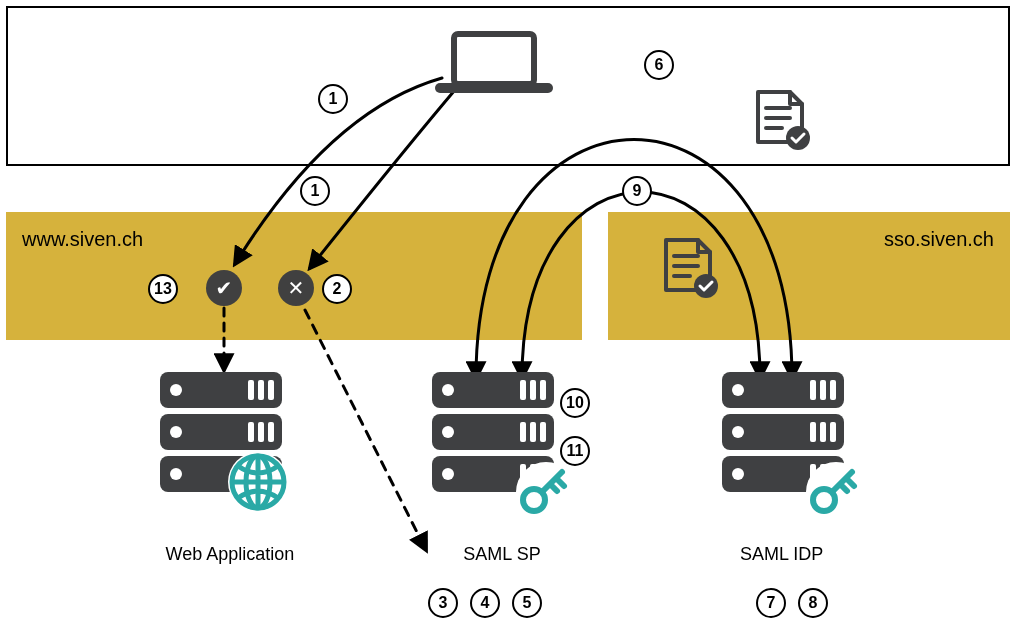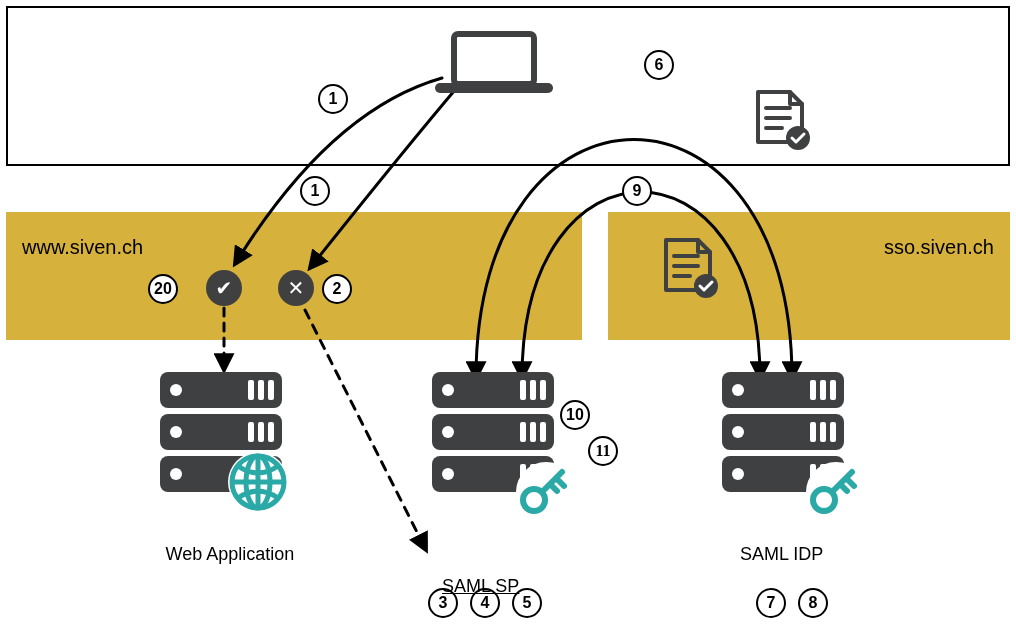--- a/index.html
+++ b/index.html
@@ -16,21 +16,20 @@
   .abs { position: absolute; box-sizing: border-box; }
   .outer-border {
     border: 2px solid #000;
   }
   .yellow {
     background: #d6b23c;
   }
   .domain-label {
     font-size: 20px;
     font-weight: 400;
-    margin-top: 8px;
   }
   .step-badge {
     display: flex;
     align-items: center;
     justify-content: center;
     width: 30px;
     height: 30px;
     border-radius: 50%;
     border: 2px solid #000;
     background: #fff;
@@ -203,27 +202,27 @@
 
 <div class="abs status-circle" style="left:206px; top:270px;">
   <span style="color:#fff; font-size:20px; line-height:1;">✔</span>
 </div>
 <div class="abs status-circle" style="left:278px; top:270px;">
   <span style="color:#fff; font-size:20px; line-height:1;">✕</span>
 </div>
 
 <div class="abs step-badge" style="left:300px; top:176px;">1</div>
 <div class="abs step-badge" style="left:322px; top:274px;">2</div>
-<div class="abs step-badge" style="left:148px; top:274px;">20</div>
+<div class="abs step-badge" style="left:148px; top:274px;">13</div>
 <div class="abs step-badge" style="left:318px; top:84px;">1</div>
 <div class="abs step-badge" style="left:644px; top:50px;">6</div>
 <div class="abs step-badge" style="left:622px; top:176px;">9</div>
-<div class="abs step-badge" style="left:560px; top:400px;">10</div>
-<div class="abs step-badge" style="left:588px; top:436px;font-family:Liberation Serif, serif;">11</div>
+<div class="abs step-badge" style="left:560px; top:388px;">10</div>
+<div class="abs step-badge" style="left:560px; top:436px;">11</div>
 <div class="abs step-badge" style="left:428px; top:588px;">3</div>
 <div class="abs step-badge" style="left:470px; top:588px;">4</div>
 <div class="abs step-badge" style="left:512px; top:588px;">5</div>
 <div class="abs step-badge" style="left:756px; top:588px;">7</div>
 <div class="abs step-badge" style="left:798px; top:588px;">8</div>
 
 <div class="abs node-label" style="left:150px; top:544px; width:160px;">Web Application</div>
-<div class="abs node-label" style="left:442px; top:576px; width:120px; text-align:left;text-decoration:underline;">SAML SP</div>
+<div class="abs node-label" style="left:442px; top:544px; width:120px; text-align:center;">SAML SP</div>
 <div class="abs node-label" style="left:740px; top:544px; width:140px; text-align:left;">SAML IDP</div>
 
 </body></html>

